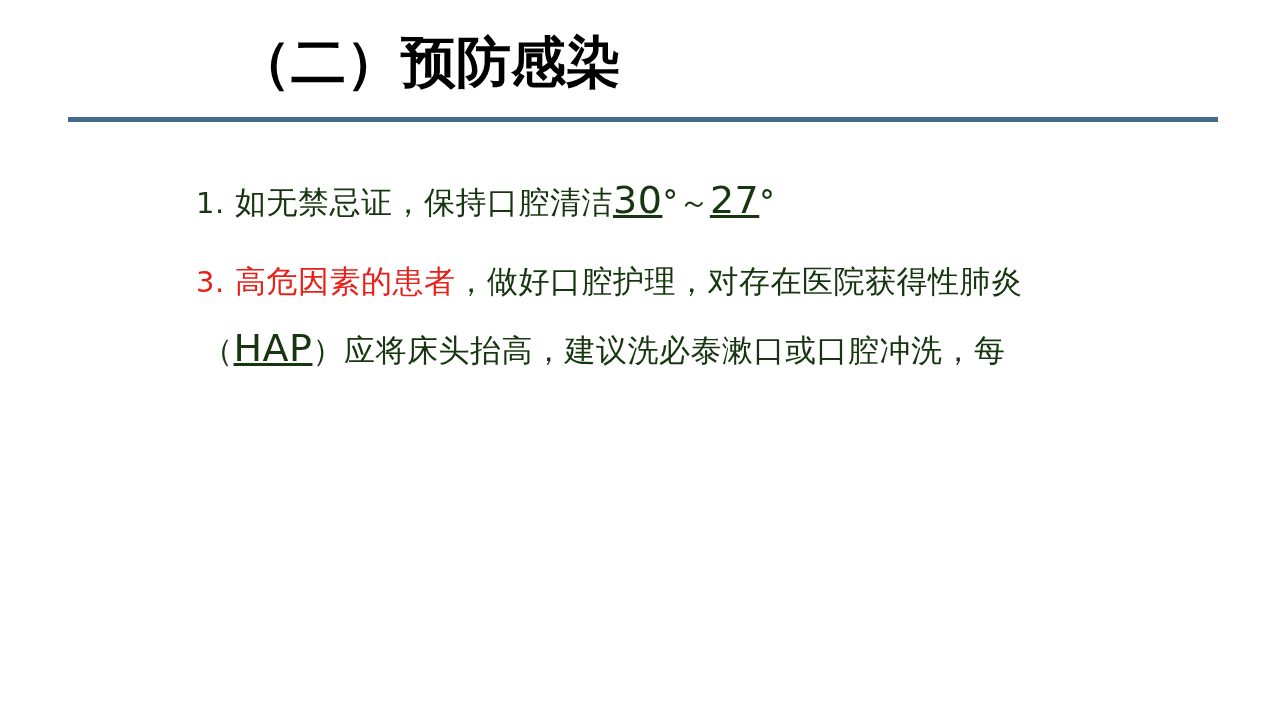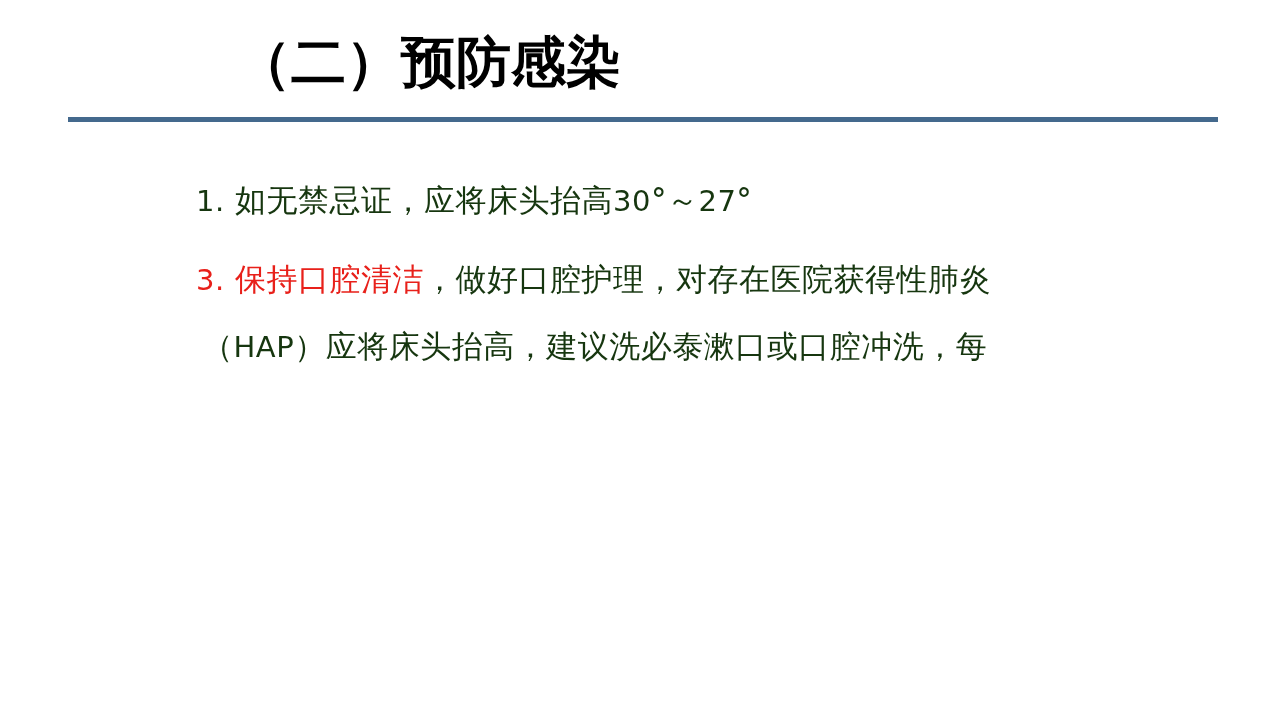--- a/index.html
+++ b/index.html
@@ -71,21 +71,22 @@
   }
   .body-line.indent {
     padding-left: 6px;
   }
   .num {
     font-family: "DejaVu Sans", "Liberation Sans", sans-serif;
     font-size: 29px;
   }
   .ascii {
     font-family: "DejaVu Sans", "Liberation Sans", sans-serif;
-    font-size: 29px;
+    font-size: 38px;
+    text-decoration: underline;
   }
   .red {
     color: #e8201a;
   }
   .green {
     color: #16360f;
   }
   
   .body-line.tight {
     line-height: 66px;
@@ -98,26 +99,26 @@
 
   <div class="title-block">
     <div class="slide-title">（二）预防感染</div>
   </div>
 
   <div class="title-rule"></div>
 
   <div class="body-block">
 
     <div class="body-line">
-      <span class="num green">1.</span><span class="green"> 如无禁忌证，应将床头抬高</span><span class="ascii green">30</span><span class="green">°</span><span class="green">～</span><span class="ascii green">27</span><span class="green">°</span>
+      <span class="num green">1.</span><span class="green"> 如无禁忌证，保持口腔清洁</span><span class="ascii green">30</span><span class="green">°</span><span class="green">～</span><span class="ascii green">27</span><span class="green">°</span>
     </div>
 
 
     <div class="body-line tight">
-      <span class="num red">3.</span><span class="red"> 保持口腔清洁</span><span class="green">，做好口腔护理，对存在医院获得性肺炎</span>
+      <span class="num red">3.</span><span class="red"> 高危因素的患者</span><span class="green">，做好口腔护理，对存在医院获得性肺炎</span>
     </div>
 
     <div class="body-line tight indent">
       <span class="green">（</span><span class="ascii green">HAP</span><span class="green">）应将床头抬高，建议洗必泰漱口或口腔冲洗，每</span>
     </div>
 
 
   </div>
 </div>
 

